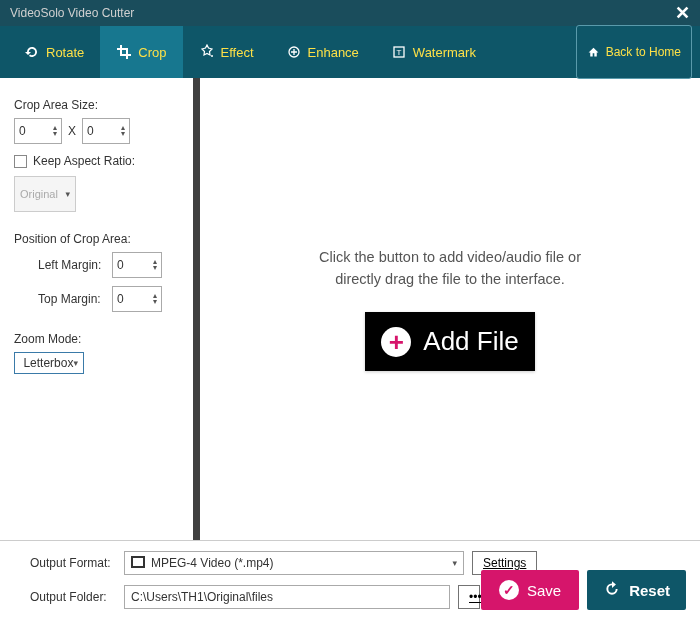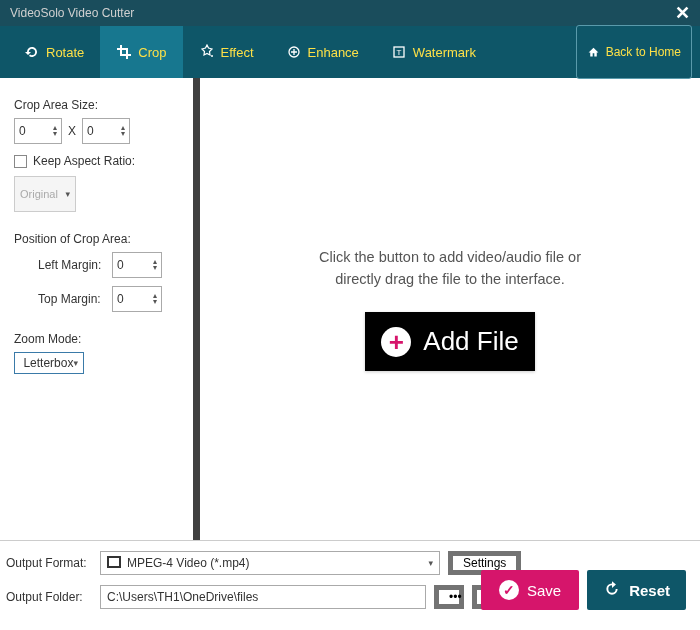--- a/index.html
+++ b/index.html
@@ -24,27 +24,27 @@
 .select-sm { width: 62px; height: 22px; border: 1px solid #ccc; background: #f5f5f5; display: flex; align-items: center; justify-content: space-between; padding: 17px 5px; font-size: 11px; color: #aaa; }
 .select-md { width: 70px; height: 22px; border: 1px solid #3a7aa8; background: #fff; display: flex; align-items: center; justify-content: flex-end; padding: 0 5px; font-size: 12px; color: #333; }
 .section-gap { margin-top: 20px; }
 .margin-row { display: flex; align-items: center; gap: 8px; margin-bottom: 8px; margin-left: 24px; }
 .margin-lbl { width: 66px; }
 .preview { flex: 1; display: flex; flex-direction: column; align-items: center; justify-content: center; gap: 22px; }
 .preview-text { color: #555; font-size: 14.5px; text-align: center; line-height: 1.5; }
 .addfile-btn { background: #000000; color: #fff; border: none; display: flex; align-items: flex-end; gap: 12px; padding: 14px 16px; font-size: 26px; cursor: pointer; box-shadow: 0 1px 3px rgba(0,0,0,0.2); }
 .plus-circle { width: 30px; height: 30px; background: #fff; border-radius: 50%; display: flex; align-items: center; justify-content: center; }
 .plus-circle::after { content: "+"; color: #d6156b; font-size: 26px; font-weight: bold; line-height: 1; }
-.bottom { border-top: 1px solid #ccc; padding: 10px 6px; font-size: 12px; color: #333; }
+.bottom { border-top: 1px solid #ccc; padding: 10px 30px; font-size: 12px; color: #333; }
 .bot-row { display: flex; align-items: center; gap: 8px; margin-bottom: 10px; }
 .bot-lbl { width: 86px; }
 .out-select { flex: 0 0 340px; height: 24px; border: 1px solid #aaa; display: flex; align-items: center; padding: 0 6px; gap: 6px; background: #fff; }
 .out-select-txt { flex: 1; font-size: 12px; }
 .out-folder { flex: 0 0 326px; height: 24px; border: 1px solid #aaa; padding: 0 6px; font-size: 12px; display: flex; align-items: center; background: #fff; }
-.sm-btn { height: 24px; border: 5px solid #737373; background: #fff; padding: 0 10px; font-size: 12px; cursor: pointer; }
+.sm-btn { height: 24px; border: 1px solid #737373; background: #fff; padding: 0 10px; font-size: 12px; cursor: pointer; text-decoration: underline; }
 .browse-btn { width: 22px; text-align: center; }
 .action-btns { position: absolute; right: 14px; bottom: 20px; display: flex; gap: 8px; }
 .save-btn { background: #d6156b; color: #fff; border: none; display: flex; align-items: center; gap: 8px; padding: 0 18px; height: 40px; font-size: 15px; border-radius: 2px; cursor: pointer; }
 .reset-btn { background: #0e5668; color: #fff; border: none; display: flex; align-items: center; gap: 8px; padding: 0 16px; height: 40px; font-size: 15px; border-radius: 2px; cursor: pointer; font-weight: bold; }
 .check-circle { width: 20px; height: 20px; background: #fff; border-radius: 50%; display: flex; align-items: center; justify-content: center; color: #d6156b; font-size: 14px; font-weight: bold; }
 .container { position: relative; width: 700px; height: 630px; }
 .dd-arrow { font-size: 9px; color: #555; }
 </style>
 </head>
 <body>
@@ -177,21 +177,21 @@
               <rect x="2" y="2" width="10" height="8" fill="#fff"></rect>
             </svg></span>
       <span class="out-select-txt">MPEG-4 Video (*.mp4)</span>
       <span class="dd-arrow">▾</span>
     </div>
     <button class="sm-btn">Settings</button>
   </div>
   <div class="bot-row">
     <span class="bot-lbl">Output Folder:</span>
     <div class="out-folder">
-          <span>C:\Users\TH1\OneDrive\files</span>
+          <span>C:\Users\TH1\Original\files</span>
         </div>
     <button class="sm-btn browse-btn">•••</button>
     <button class="sm-btn">Open Folder</button>
   </div>
 </div>
 
 <div class="action-btns">
   <button class="save-btn">
     <span class="check-circle">✓</span>
     <span>Save</span>

